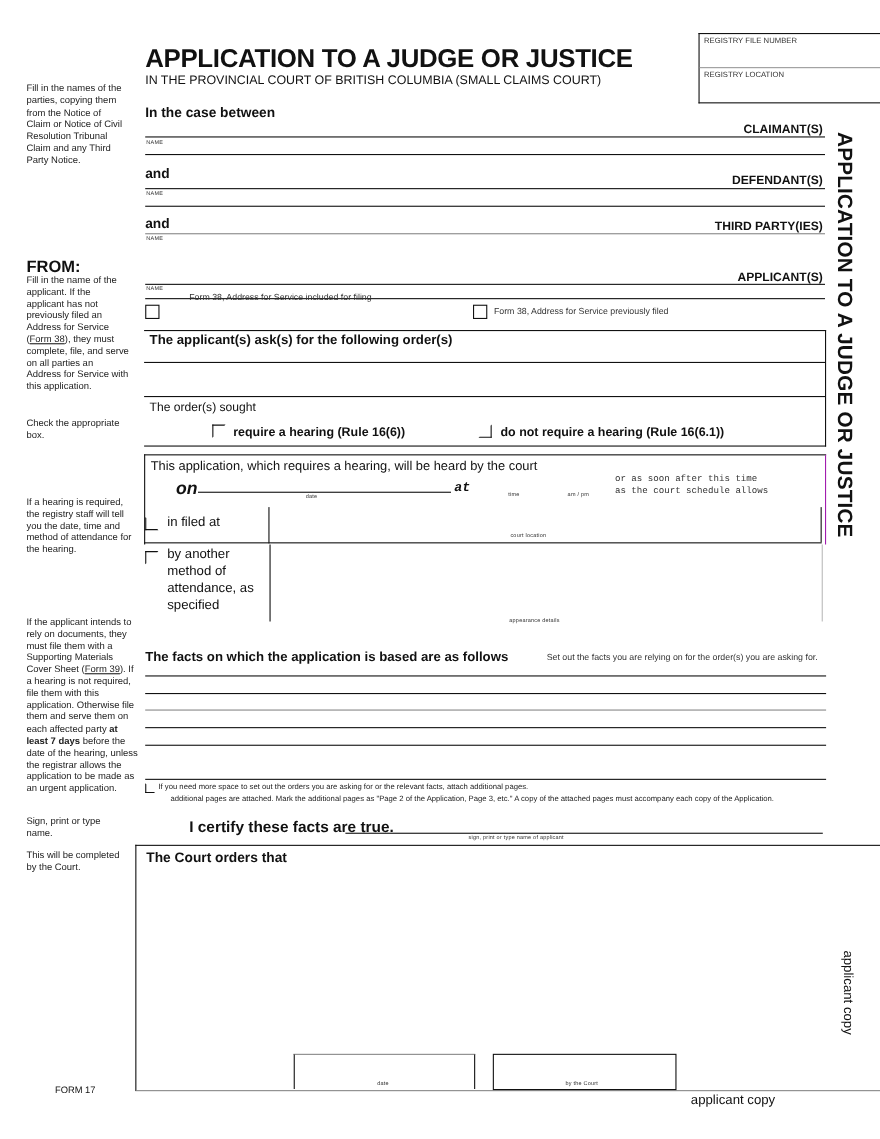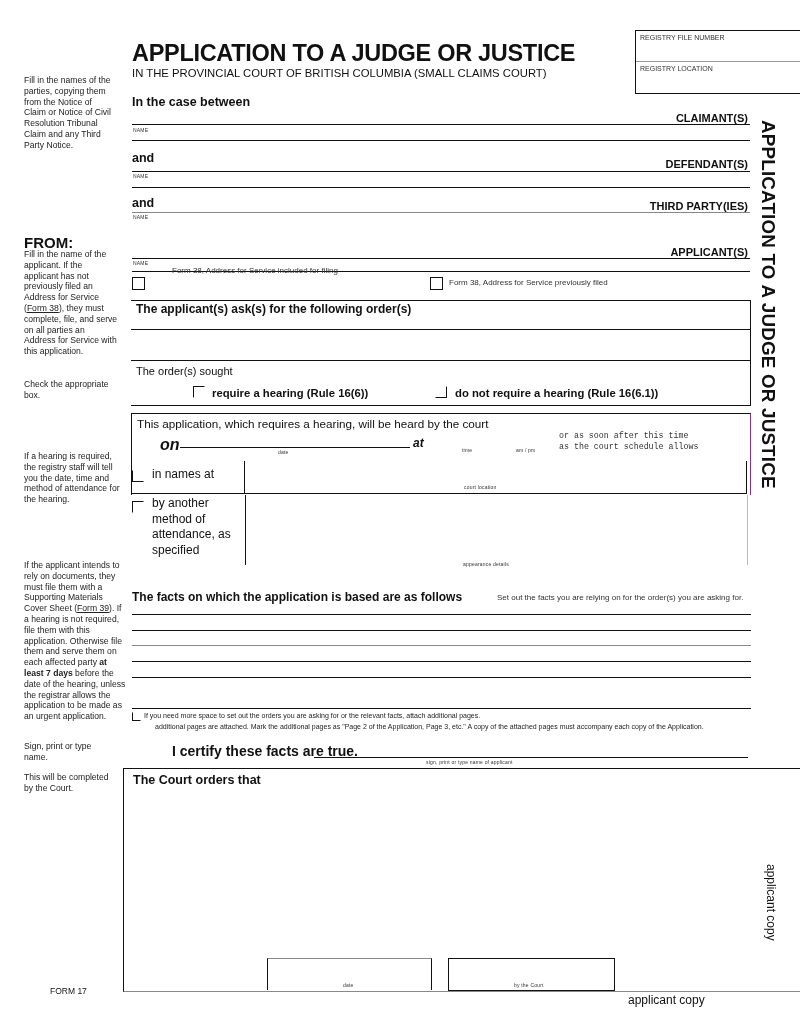--- a/index.html
+++ b/index.html
@@ -90,29 +90,29 @@
   <div class="abs" style="left:81px; top:86px; font-size:11.3px; font-weight:bold;">require a hearing (Rule 16(6))</div>
   <div class="cb open-bl" style="left:304px; top:85px; width:12px; height:12px;"></div>
   <div class="abs" style="left:324px; top:86px; font-size:11.3px; font-weight:bold;">do not require a hearing (Rule 16(6.1))</div>
 </div>
 
 <div class="box" style="left:131px; top:413px; width:620px; height:82px; border-right:1px solid #a21caf; border-bottom:none;">
   <div class="abs" style="left:5px; top:3px; font-size:11.7px;">This application, which requires a hearing, will be heard by the court</div>
   <div class="abs" style="left:28px; top:22px; font-size:16px; font-weight:bold; font-style:italic;">on</div>
   <div class="hline" style="left:48px; top:33px; width:230px;"></div>
   <div class="tiny" style="left:146px; top:35px;">date</div>
-  <div class="abs" style="left:281px; top:22px; font-size:12px; font-weight:bold; font-style:italic;">at</div>
+  <div class="abs" style="left:281px; top:22px; font-size:12px; font-weight:bold; font-style:italic;font-family:Liberation Mono, monospace;">at</div>
   <div class="abs" style="left:300px; top:24px; width:120px; height:12px;"></div>
   <div class="tiny" style="left:330px; top:33px;">time</div>
   <div class="tiny" style="left:384px; top:33px;">am / pm</div>
   <div class="abs" style="left:427px; top:17px; width:140px; font-size:8.3px; line-height:10.5px; color:#333;font-family:Liberation Mono, monospace;">or as soon after this time as the court schedule allows</div>
 </div>
 
 <div class="cb" style="left:132px; top:470px; width:12px; height:12px; border-right-color:transparent; border-top-color:transparent;"></div>
-<div class="abs" style="left:152px; top:467px; font-size:12px;">in names at</div>
+<div class="abs" style="left:152px; top:467px; font-size:12px;">in filed at</div>
 <div class="vline" style="left:244px; top:461px; height:33px;"></div>
 <div class="abs" style="left:245px; top:461px; width:501px; height:32px; border-right:1px solid #111;"></div>
 <div class="tiny" style="left:464px; top:484px;">court location</div>
 <div class="hline" style="left:131px; top:493px; width:616px;"></div>
 
 <div class="cb" style="left:132px; top:501px; width:12px; height:12px; border-right-color:transparent; border-bottom-color:transparent;"></div>
 <div class="abs" style="left:152px; top:496px; width:92px; font-size:12px; line-height:15.5px;">by another method of attendance, as specified</div>
 <div class="abs" style="left:245px; top:495px; width:501px; height:70px; border-left:1px solid #111; border-right:1px solid #bbb;"></div>
 <div class="tiny" style="left:463px; top:561px;">appearance details</div>
 

